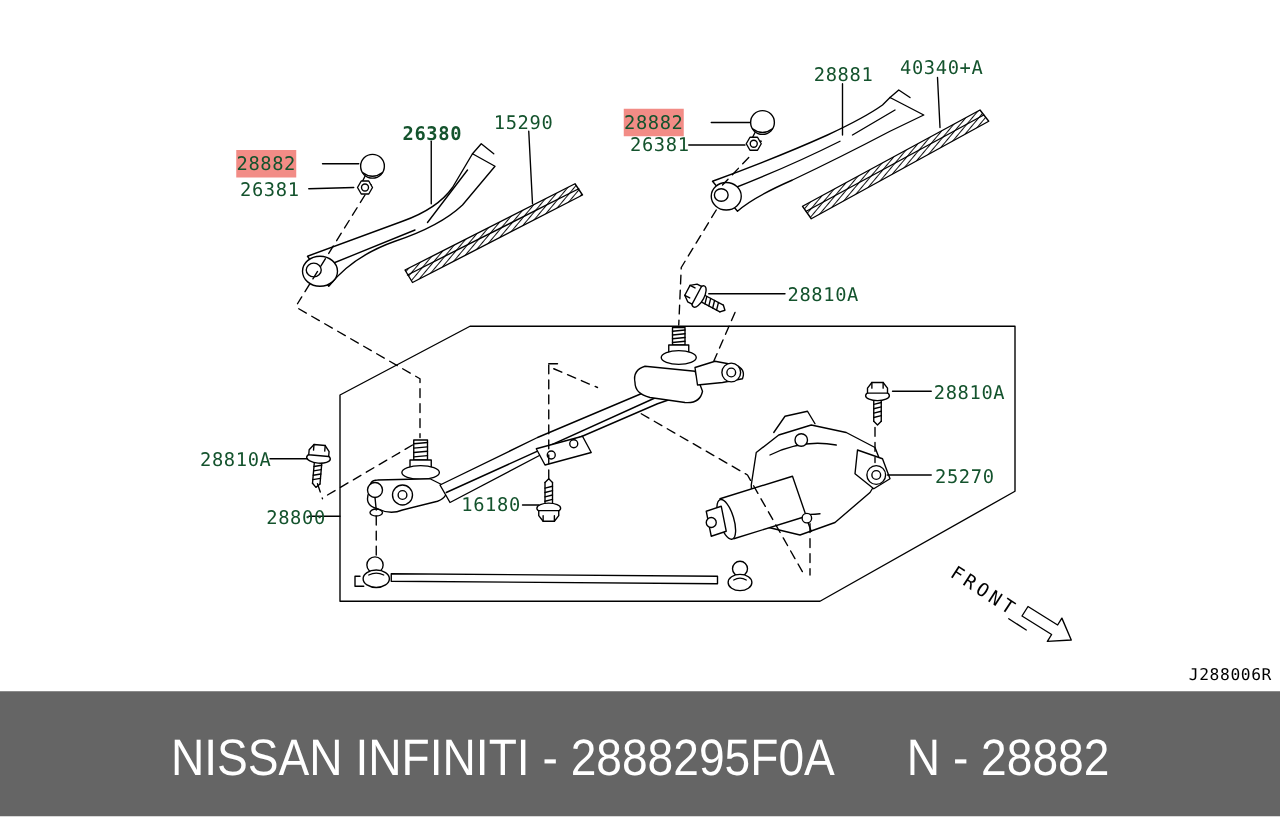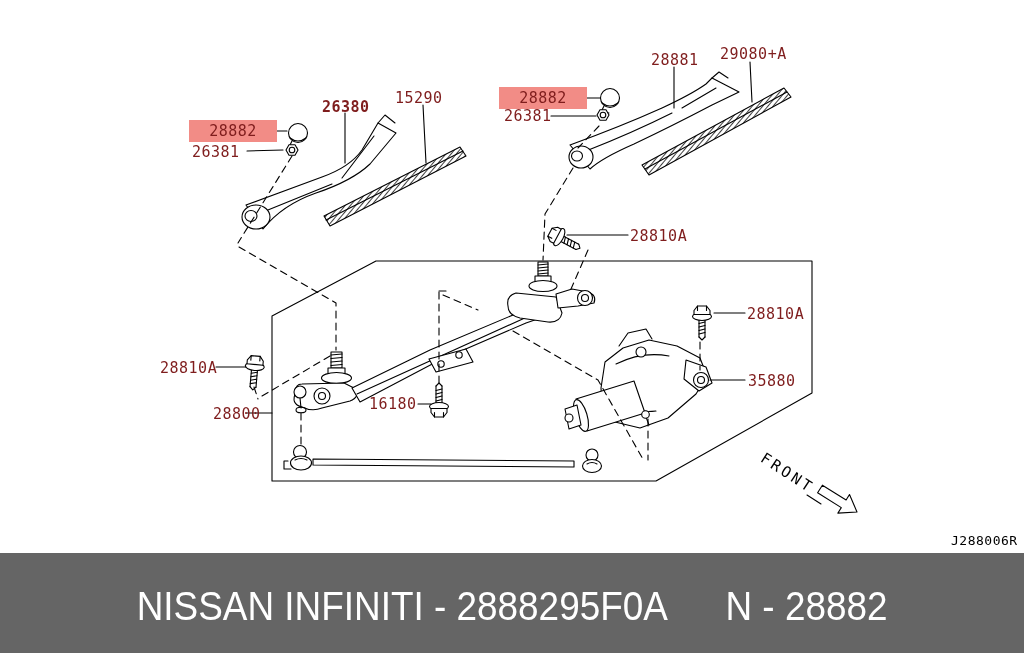--- a/index.html
+++ b/index.html
@@ -1,22 +1,22 @@
 <!DOCTYPE html>
 <html><head>
 <meta charset="utf-8">
 <style>
   html,body{margin:0;padding:0;background:#fff;}
   #stage{position:relative;width:1024px;height:654px;background:#ffffff;overflow:hidden;
          font-family:"DejaVu Sans Mono", monospace;}
   #lineart{position:absolute;left:0;top:0;width:1024px;height:654px;}
-  .plabel{position:absolute;font-size:15px;line-height:15px;letter-spacing:.5px;color:#7f1d1d;
+  .plabel{position:absolute;font-size:15px;line-height:15px;letter-spacing:.5px;color:#14532d;
           white-space:nowrap;}
   .plabel.hl{display:flex;align-items:center;justify-content:center;
-             width:88px;height:22px;}
+             width:48px;height:22px;}
   .code-label{position:absolute;font-size:13px;line-height:17px;letter-spacing:.5px;color:#000;margin-left:20px;}
   .front-label{position:absolute;left:767px;top:449px;font-size:15px;letter-spacing:3px;color:#000;
                transform:rotate(33deg);transform-origin:left top;white-space:nowrap;}
   #footer-banner{position:absolute;left:0;top:553px;width:1024px;height:100px;
                  display:flex;align-items:center;justify-content:center;}
   #footer-inner{display:flex;align-items:baseline;gap:64px;transform:scaleX(.9) translateY(3px);
                 font-family:"Liberation Sans", sans-serif;font-size:41px;font-weight:400;
                 white-space:nowrap;}
 </style>
 </head>
@@ -182,25 +182,25 @@
   </svg>
 
   <div class="plabel hl" style="left: 189px; top: 120px; background: rgb(242, 140, 134);">28882</div>
   <div class="plabel" style="left:192px;top:145px;">26381</div>
   <div class="plabel" style="left:322px;top:100px;font-weight:bold;">26380</div>
   <div class="plabel" style="left:395px;top:91px;">15290</div>
 
   <div class="plabel hl" style="left: 499px; top: 87px; background: rgb(242, 140, 134);">28882</div>
   <div class="plabel" style="left:504px;top:109px;">26381</div>
   <div class="plabel" style="left:651px;top:53px;">28881</div>
-  <div class="plabel" style="left:720px;top:47px;">29080+A</div>
+  <div class="plabel" style="left:720px;top:47px;">40340+A</div>
 
   <div class="plabel" style="left:630px;top:229px;">28810A</div>
   <div class="plabel" style="left:747px;top:307px;">28810A</div>
-  <div class="plabel" style="left:748px;top:374px;">35880</div>
+  <div class="plabel" style="left:748px;top:374px;">25270</div>
   <div class="plabel" style="left:160px;top:361px;">28810A</div>
   <div class="plabel" style="left:213px;top:407px;text-align:center;">28800</div>
   <div class="plabel" style="left:369px;top:397px;">16180</div>
 
   <div class="front-label">FRONT</div>
 
   <div class="code-label" style="left:931px;top:532px;">J288006R</div>
 
   <div id="footer-banner" style="background: rgb(101, 101, 101); color: rgb(255, 255, 255);">
     <div id="footer-inner">

